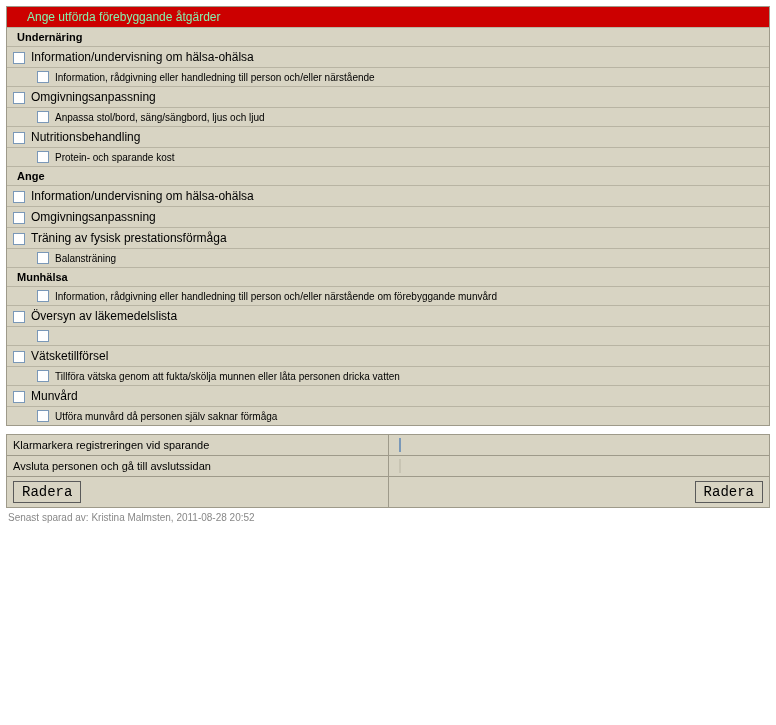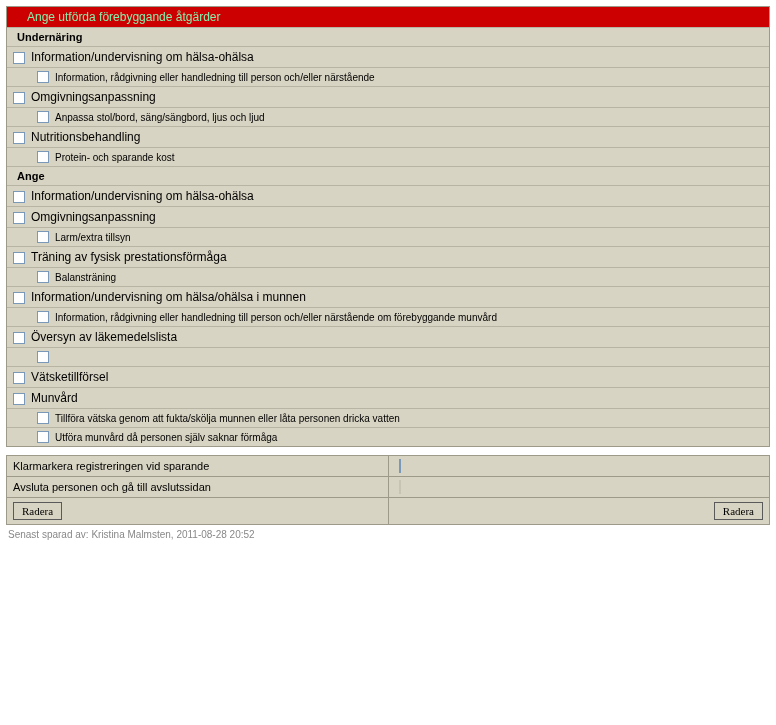--- a/index.html
+++ b/index.html
@@ -77,22 +77,22 @@
   }
   .footer-table td.cbcell {
     text-align: left;
     padding-left: 10px;
   }
   .btn {
     display: inline-block;
     border: 1px solid #5a5a5a;
     background: #d8d4c3;
     padding: 2px 8px;
-    font-family: Liberation Serif, serif;
-    font-size: 11px;
+    font-family: Liberation Mono, monospace;
+    font-size: 14px;
     cursor: pointer;
   }
   .footer-actions td { padding: 4px 6px; }
   .right { text-align: right; }
   .saved {
     font-size: 10px;
     color: #888;
     padding: 4px 2px 0 2px;
   }
 </style>
@@ -135,64 +135,57 @@
 
   <div class="row main">
     <span class="cb"></span>
     <span class="lbl">Information/undervisning om hälsa-ohälsa</span>
   </div>
 
   <div class="row main">
     <span class="cb"></span>
     <span class="lbl">Omgivningsanpassning</span>
   </div>
-  <div class="row sub">
-    <span class="cb"></span>
-    <span class="lbl">Larm/extra tillsyn</span>
-  </div>
 
   <div class="row main">
     <span class="cb"></span>
     <span class="lbl">Träning av fysisk prestationsförmåga</span>
   </div>
   <div class="row sub">
     <span class="cb"></span>
     <span class="lbl">Balansträning</span>
   </div>
 
-
-  <div class="row main">
-    <span class="cb"></span>
-    <span class="lbl">Information/undervisning om hälsa/ohälsa i munnen</span>
-  </div>
+  <div class="section-header">Munhälsa</div>
+
   <div class="row sub">
     <span class="cb"></span>
     <span class="lbl">Information, rådgivning eller handledning till person och/eller närstående om förebyggande munvård</span>
   </div>
 
   <div class="row main">
     <span class="cb"></span>
     <span class="lbl">Översyn av läkemedelslista</span>
   </div>
   <div class="row sub">
     <span class="cb"></span>
   </div>
 
   <div class="row main">
     <span class="cb"></span>
     <span class="lbl">Vätsketillförsel</span>
   </div>
+  <div class="row sub">
+    <span class="cb"></span>
+    <span class="lbl">Tillföra vätska genom att fukta/skölja munnen eller låta personen dricka vatten</span>
+  </div>
+
   <div class="row main">
     <span class="cb"></span>
     <span class="lbl">Munvård</span>
-  </div>
-
-  <div class="row sub">
-    <span class="cb"></span>
-    <span class="lbl">Tillföra vätska genom att fukta/skölja munnen eller låta personen dricka vatten</span>
   </div>
   <div class="row sub">
     <span class="cb"></span>
     <span class="lbl">Utföra munvård då personen själv saknar förmåga</span>
   </div>
 </div>
 
 <table class="footer-table">
   <tbody>
       <tr>

